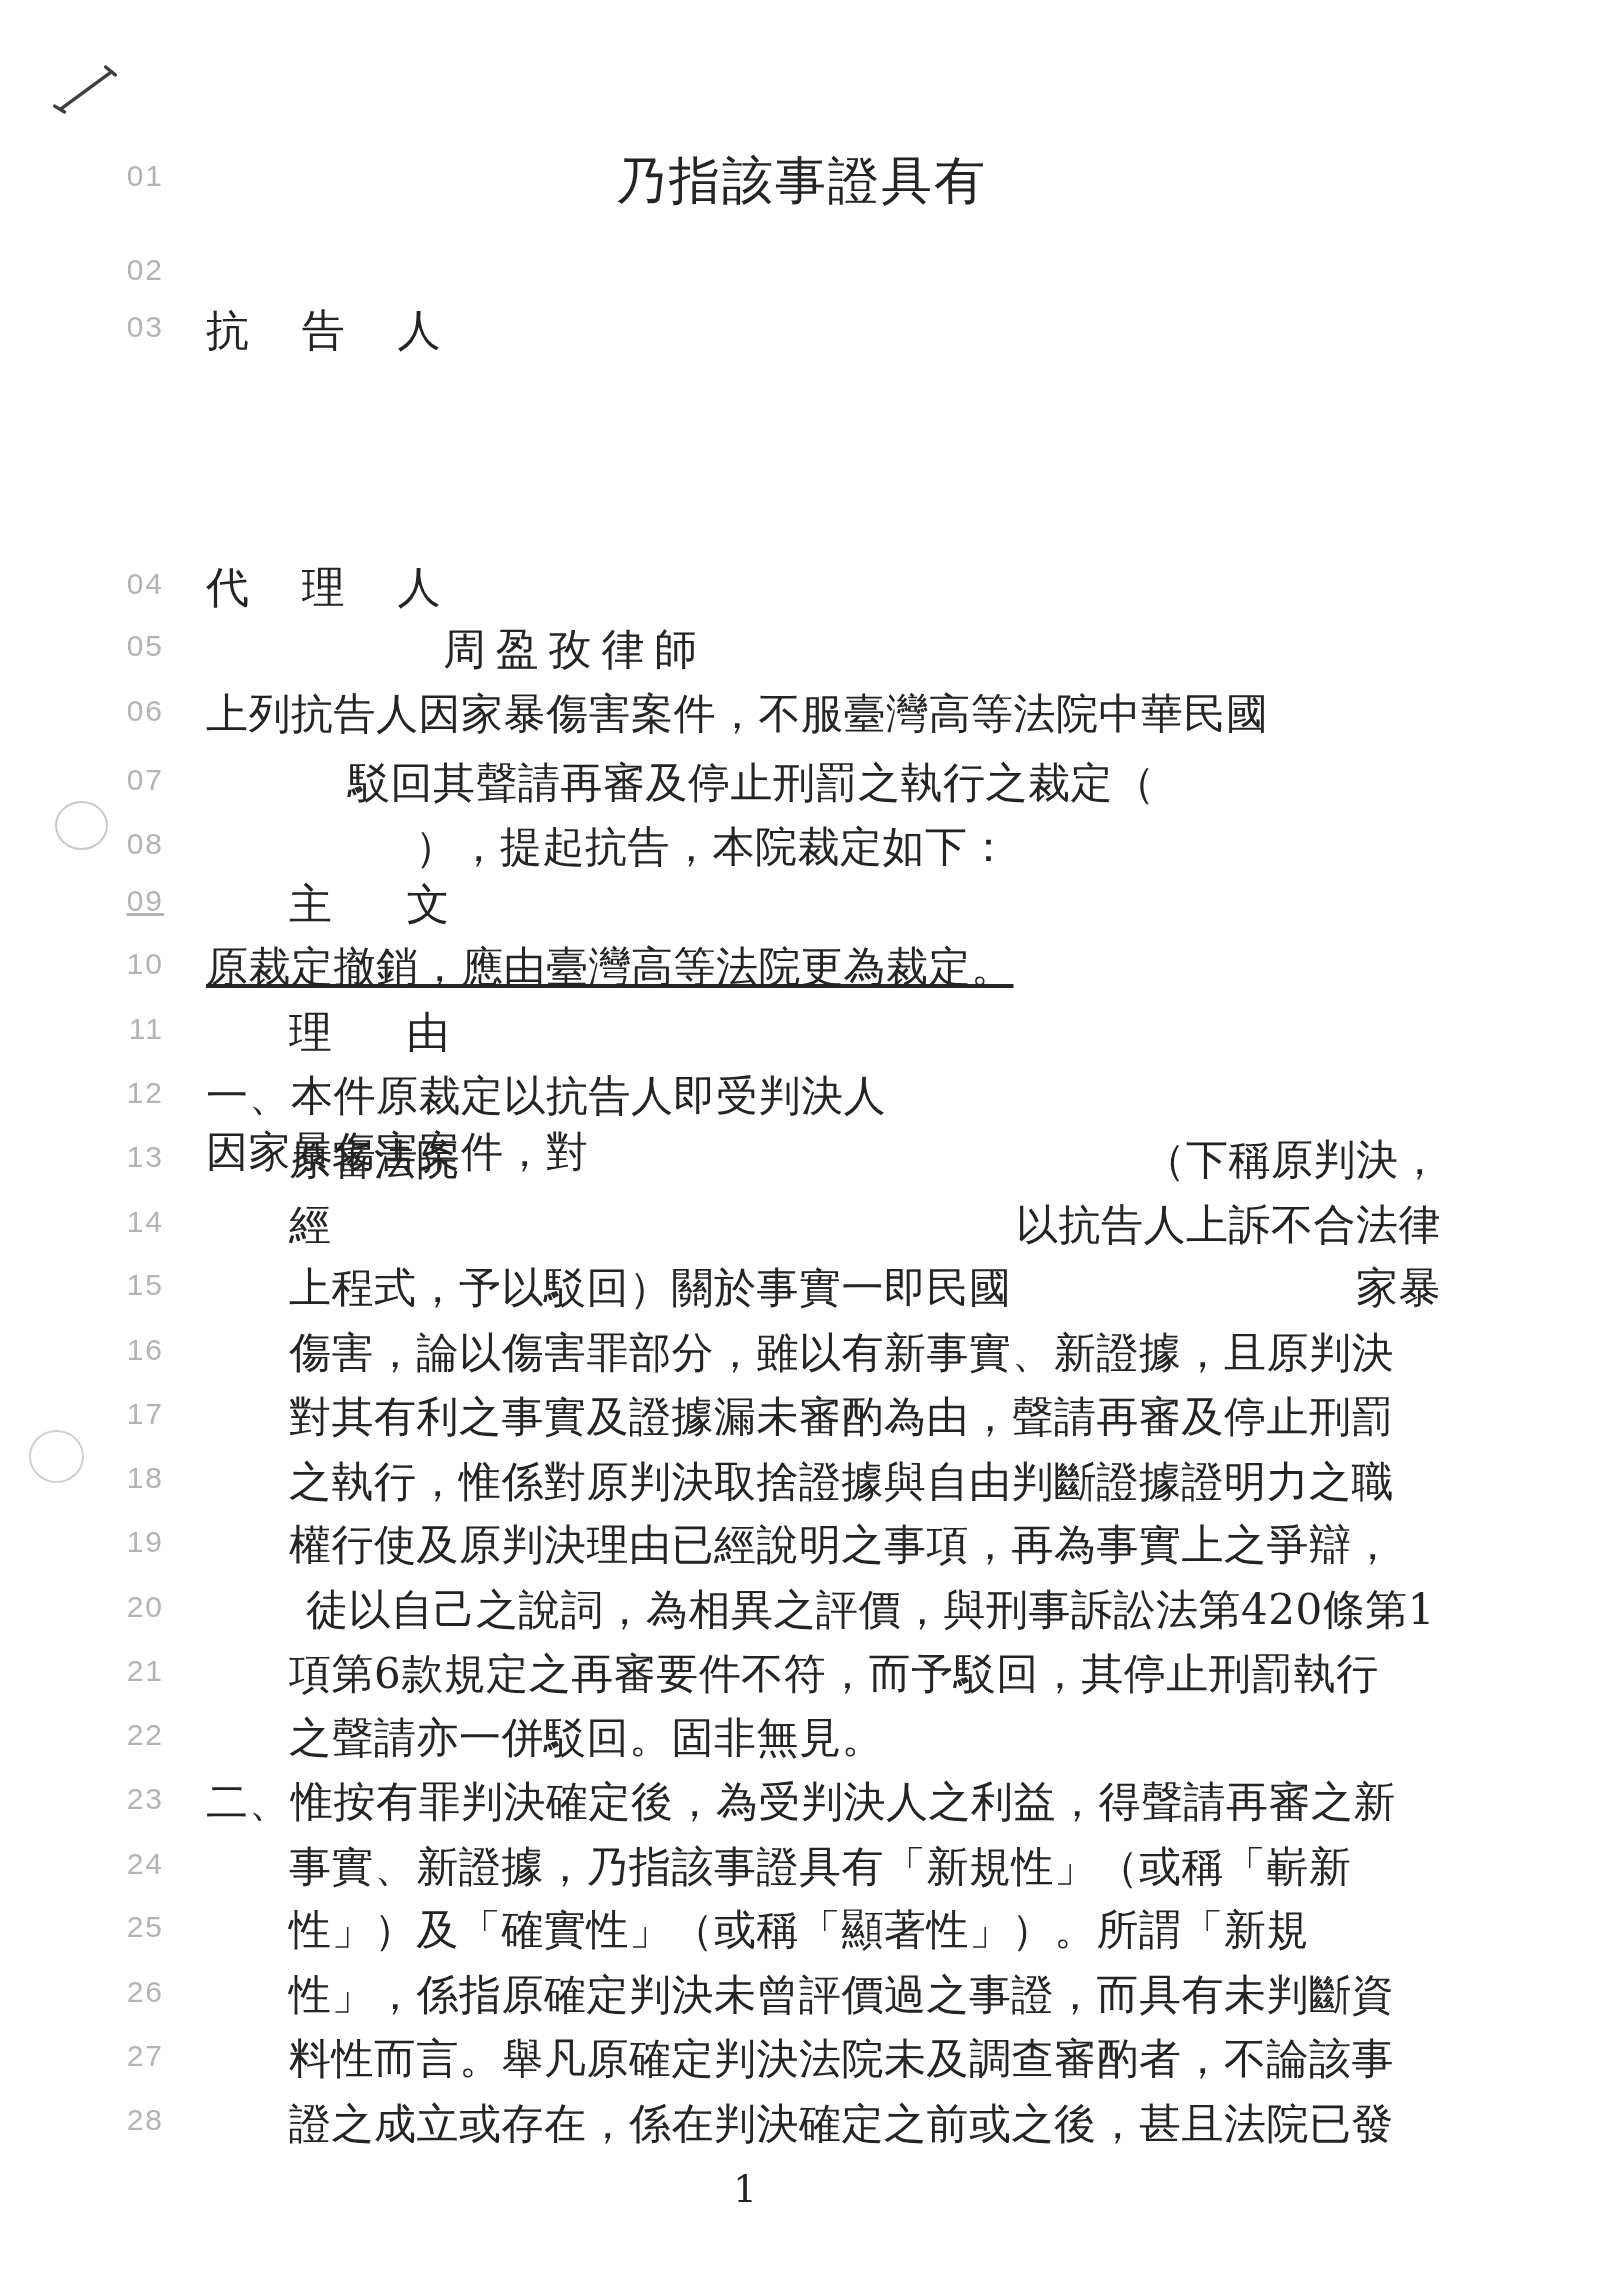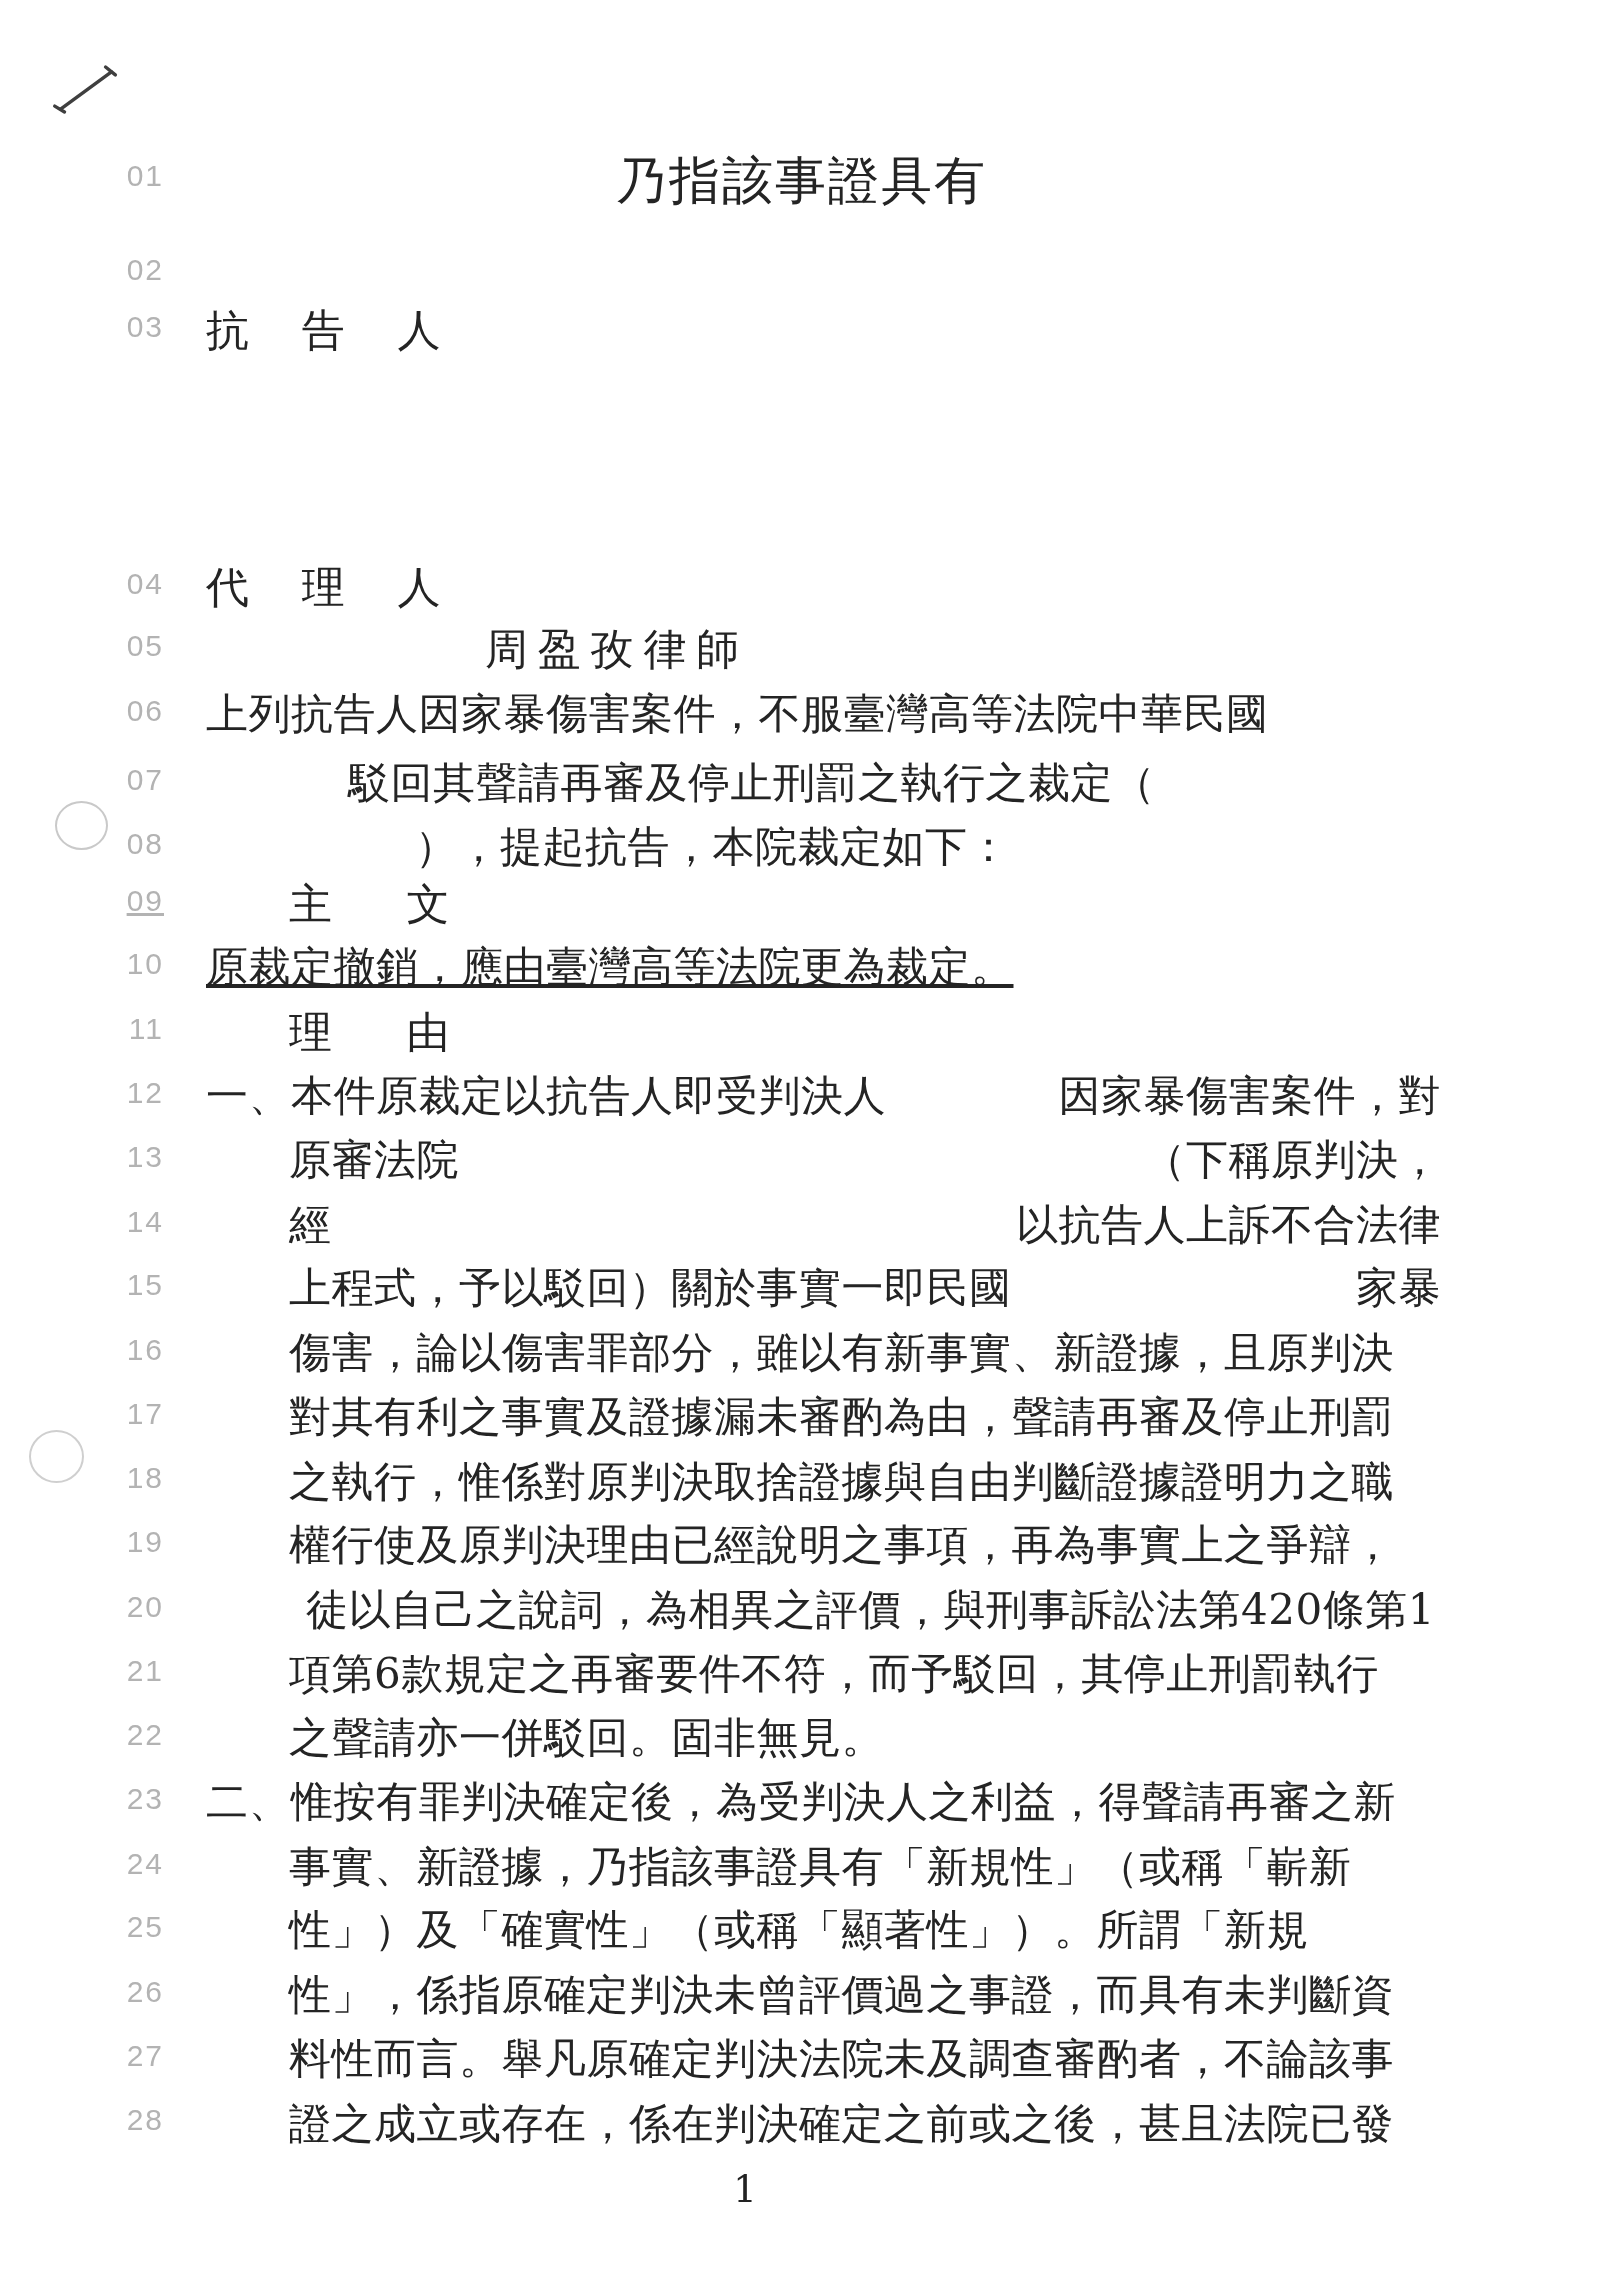--- a/index.html
+++ b/index.html
@@ -66,35 +66,35 @@
 
   <div id="lines">
       <span class="line-no" style="top: 159px;">01</span>
       <div class="line-text title" style="left: 616px; top: 147px;"><span>乃指該事證具有</span></div>
       <span class="line-no" style="top: 253px;">02</span>
       <span class="line-no" style="top: 310px;">03</span>
       <div class="line-text label" style="left: 206px; top: 302px;"><span>抗　告　人</span></div>
       <span class="line-no" style="top: 567px;">04</span>
       <div class="line-text label" style="left: 206px; top: 559px;"><span>代　理　人</span></div>
       <span class="line-no" style="top: 629px;">05</span>
-      <div class="line-text name" style="left: 485px; top: 621px; font-family: Liberation Mono, monospace;"><span>周盈孜律師</span></div>
+      <div class="line-text name" style="left: 443px; top: 621px; font-family: Liberation Mono, monospace;"><span>周盈孜律師</span></div>
       <span class="line-no" style="top: 694px;">06</span>
       <div class="line-text body" style="left: 206px; top: 686px;"><span>上列抗告人因家暴傷害案件，不服臺灣高等法院中華民國</span></div>
       <span class="line-no" style="top: 763px;">07</span>
       <div class="line-text body" style="left: 348px; top: 755px;"><span>駁回其聲請再審及停止刑罰之執行之裁定（</span></div>
       <span class="line-no" style="top: 827px;">08</span>
       <div class="line-text body" style="left: 415px; top: 819px;"><span>），提起抗告，本院裁定如下：</span></div>
       <span class="line-no" style="top: 884px; text-decoration: underline;">09</span>
       <div class="line-text section" style="left: 289px; top: 876px;"><span>主　文</span></div>
       <span class="line-no" style="top: 947px;">10</span>
       <div class="line-text body" style="left: 206px; top: 939px; text-decoration: underline;"><span>原裁定撤銷，應由臺灣高等法院更為裁定。</span></div>
       <span class="line-no" style="top: 1012px;">11</span>
       <div class="line-text section" style="left: 289px; top: 1004px;"><span>理　由</span></div>
       <span class="line-no" style="top: 1076px;">12</span>
-      <div class="line-text body justified" style="left: 206px; top: 1068px; width: 1235px;"><span>一、本件原裁定以抗告人即受判決人</span><span>因家暴傷害案件，對</span></div>
+      <div class="line-text body justified" style="left: 206px; top: 1068px; width: 1235px; flex-direction: column;"><span>一、本件原裁定以抗告人即受判決人</span><span>因家暴傷害案件，對</span></div>
       <span class="line-no" style="top: 1140px;">13</span>
       <div class="line-text body justified" style="left: 289px; top: 1132px; width: 1152px;"><span>原審法院</span><span>（下稱原判決，</span></div>
       <span class="line-no" style="top: 1205px;">14</span>
       <div class="line-text body justified" style="left: 289px; top: 1197px; width: 1152px;"><span>經</span><span>以抗告人上訴不合法律</span></div>
       <span class="line-no" style="top: 1268px;">15</span>
       <div class="line-text body justified" style="left: 289px; top: 1260px; width: 1152px;"><span>上程式，予以駁回）關於事實一即民國</span><span>家暴</span></div>
       <span class="line-no" style="top: 1333px;">16</span>
       <div class="line-text body" style="left: 289px; top: 1325px;"><span>傷害，論以傷害罪部分，雖以有新事實、新證據，且原判決</span></div>
       <span class="line-no" style="top: 1397px;">17</span>
       <div class="line-text body" style="left: 289px; top: 1389px;"><span>對其有利之事實及證據漏未審酌為由，聲請再審及停止刑罰</span></div>

